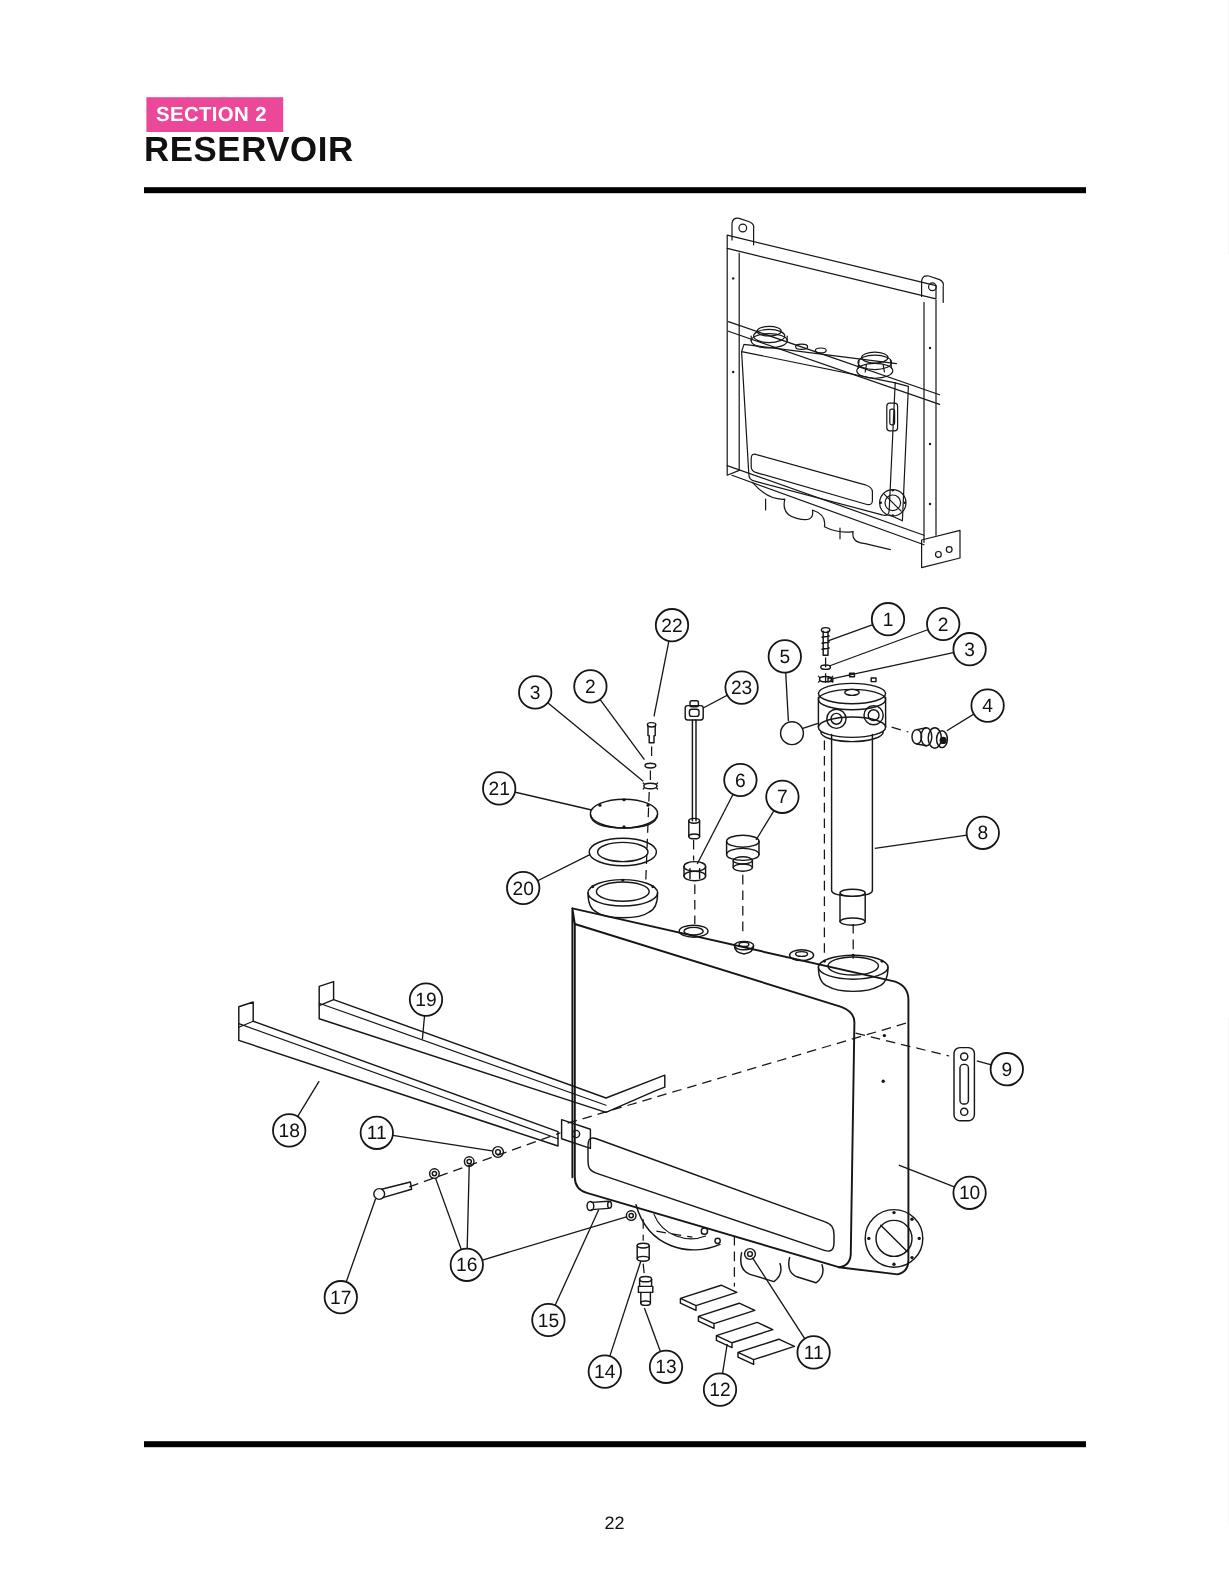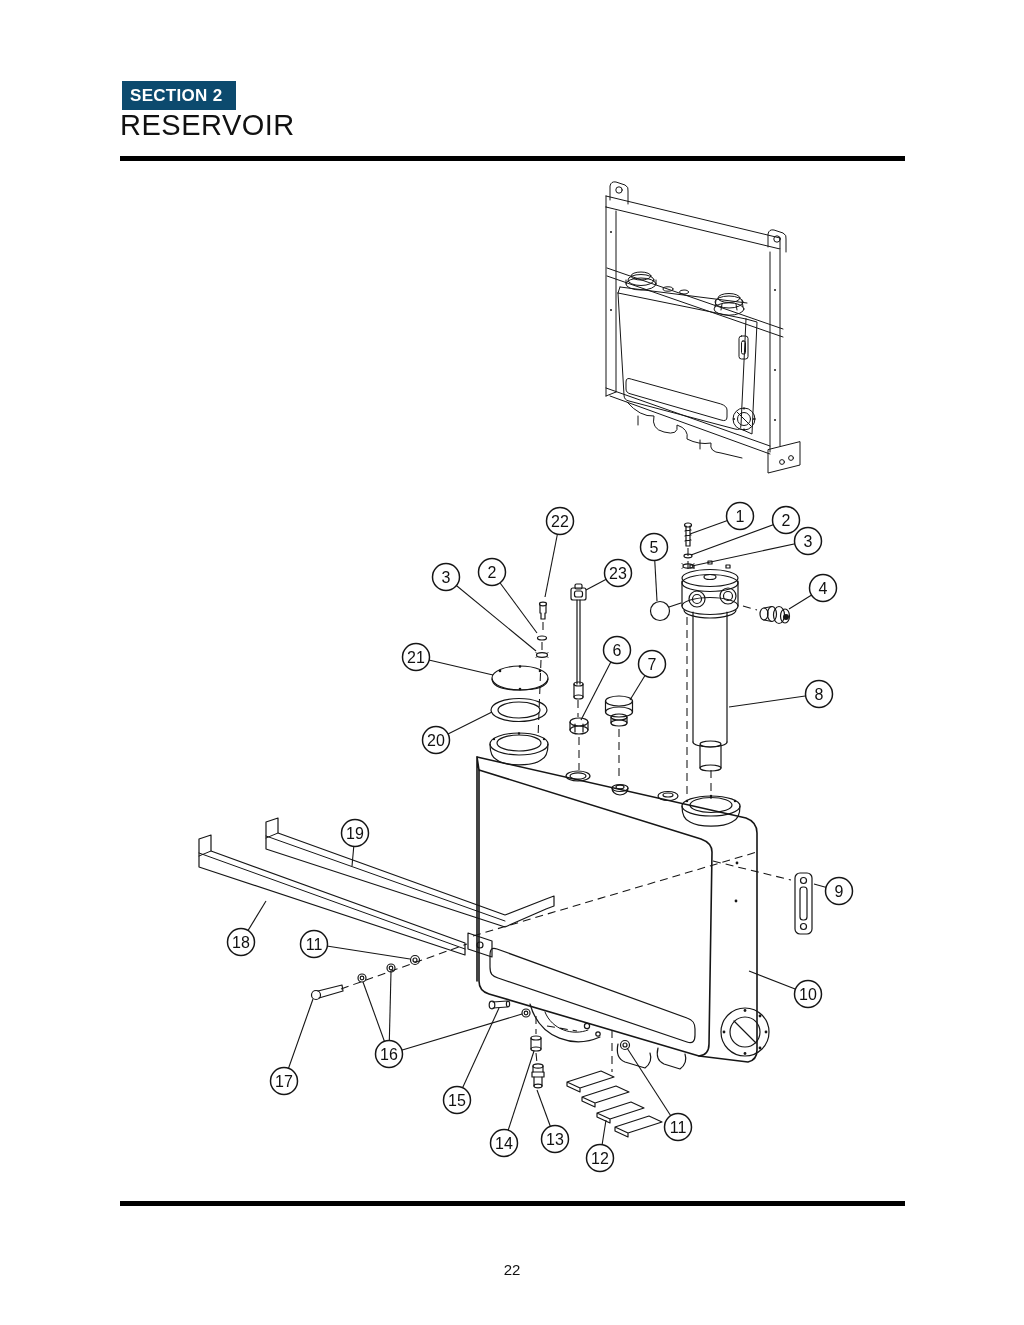--- a/index.html
+++ b/index.html
@@ -2,26 +2,26 @@
 <html><head>
 <meta charset="utf-8">
 <style>
   html,body{margin:0;padding:0;background:#e8e8e8;}
   .page{
     position:relative;width:1024px;height:1325px;background:#ffffff;
     margin:0 auto;overflow:hidden;
     font-family:"Liberation Sans",sans-serif;color:#111;
   }
   .section-badge{
-    position:absolute;left:122px;top:81px;background:#0c4a6e;color:#fff;
+    position:absolute;left:122px;top:81px;background:#ec4899;color:#fff;
     font-weight:700;font-size:17px;line-height:1;padding:6px 14px 6px 8px;
     letter-spacing:.3px;
   }
   .page-title{
-    position:absolute;left:120px;top:109px;font-weight:400;font-size:29px;
+    position:absolute;left:120px;top:109px;font-weight:700;font-size:29px;
     letter-spacing:.5px;color:#111;
   }
   .rule{position:absolute;left:120px;width:785px;height:5px;background:#000;}
   .rule.top{top:156px;}
   .rule.bottom{top:1201px;}
   .page-number{
     position:absolute;left:0;right:0;top:1261px;text-align:center;
     font-size:15px;color:#111;
   }
   svg.diagram{position:absolute;left:0;top:0;width:1024px;height:1325px;}

